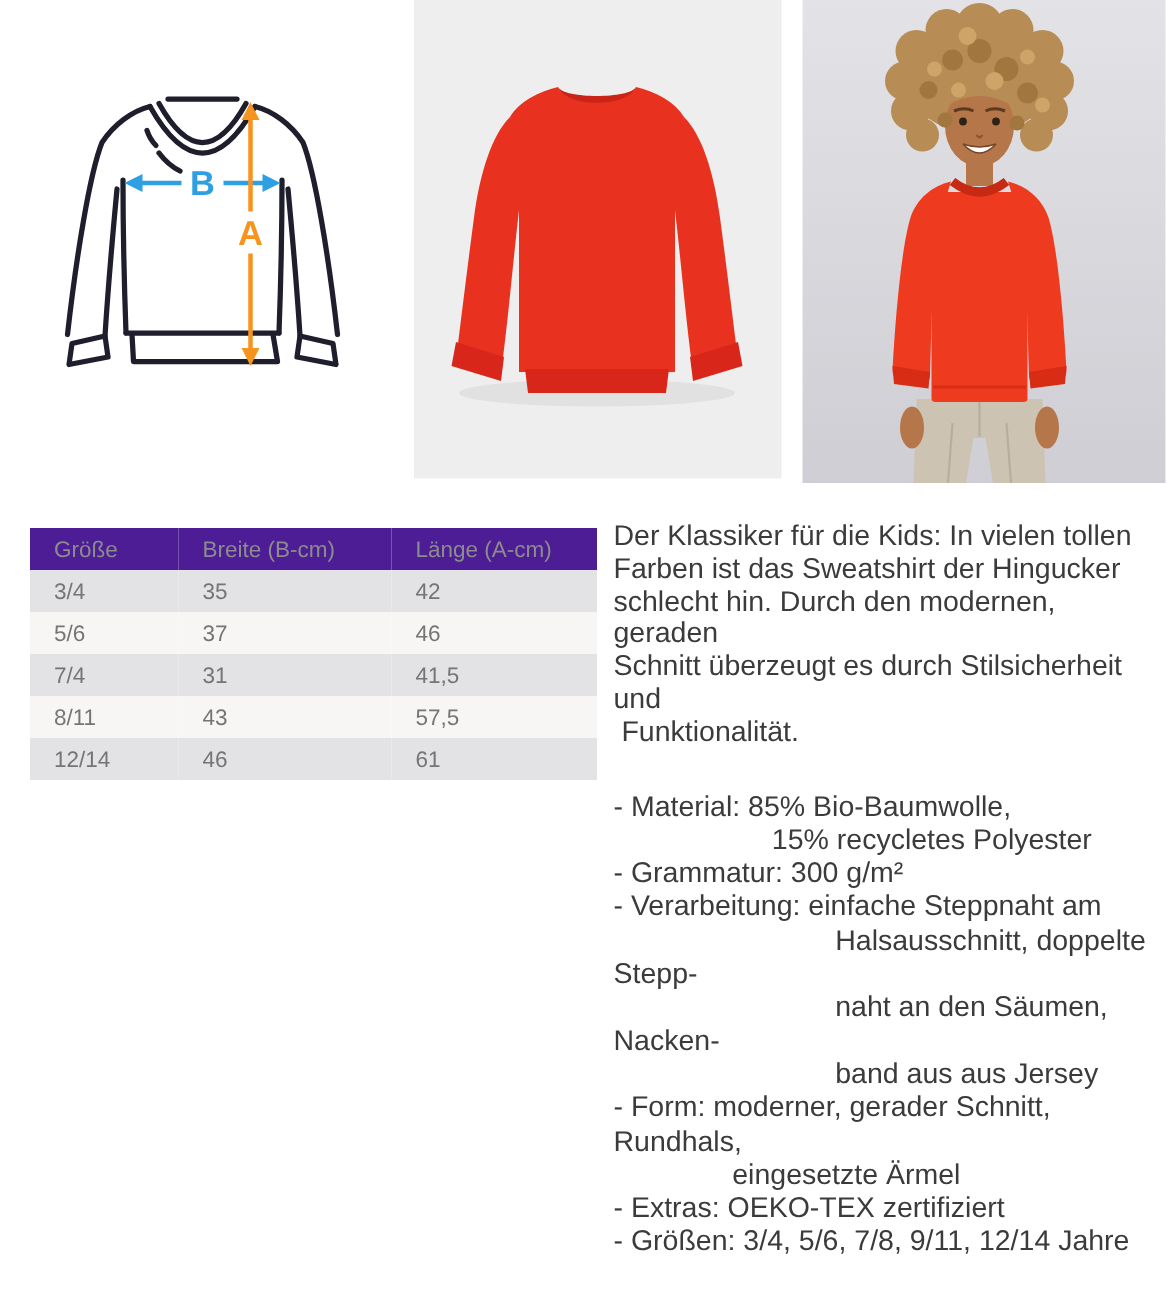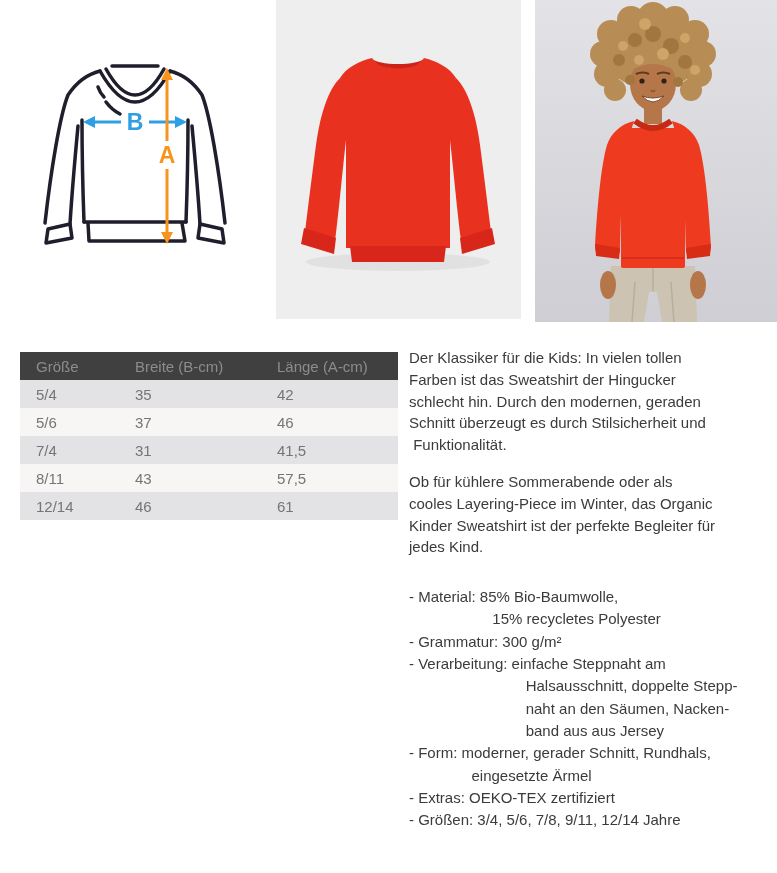--- a/index.html
+++ b/index.html
@@ -11,27 +11,27 @@
   .diagram-panel{left:20px;top:40px;width:240px;height:230px;background:#ffffff;}
   .flat-panel{left:276px;top:0;width:245px;height:319px;background:#efeeee;}
   .model-panel{left:535px;top:0;width:242px;height:322px;
     background:linear-gradient(#e3e2e6,#cfced4);}
   svg{display:block;width:100%;height:100%;}
   svg text{font-family:"Liberation Sans",sans-serif;font-weight:bold;font-size:23px;}
 
   .table-wrap{position:absolute;left:20px;top:352px;width:378px;}
   table{border-collapse:collapse;width:100%;font-size:15px;color:#757575;table-layout:fixed;}
   col.c1{width:99px;} col.c2{width:142px;} col.c3{width:137px;}
-  th{height:28px;text-align:left;font-weight:400;color:#8c8c8c;background:#404040;padding:0 0 0 16px;}
+  th{height:28px;text-align:left;font-weight:400;color:#8c8c8c;background:#4c1d95;padding:0 0 0 16px;}
   td{height:28px;padding:0 0 0 16px;}
   tbody tr:nth-child(odd){background:#e3e2e4;}
   tbody tr:nth-child(even){background:#f7f6f5;}
 
   .description{position:absolute;left:409px;top:347px;width:368px;color:#3b3b3b;
-    font-size:15px;line-height:21.8px;}
+    font-size:19px;line-height:21.8px;}
   .description p{margin:0 0 15px 0;white-space:pre-line;}
   .spec-list{white-space:pre-line;line-height:22.3px;margin-top:28px;}
 </style>
 </head>
 <body>
 
 <div class="panel diagram-panel">
   <svg viewBox="0 0 240 230">
     <g fill="none" stroke="#1e1e2c" stroke-width="3.5" stroke-linecap="round" stroke-linejoin="round">
       <path d="M92,26 L138,26"></path>
@@ -157,21 +157,21 @@
       </colgroup>
     <thead>
       <tr>
           <th>Größe</th>
           <th>Breite (B-cm)</th>
           <th>Länge (A-cm)</th>
         </tr>
     </thead>
     <tbody>
         <tr>
-          <td>5/4</td>
+          <td>3/4</td>
           <td>35</td>
           <td>42</td>
         </tr>
         <tr>
           <td>5/6</td>
           <td>37</td>
           <td>46</td>
         </tr>
         <tr>
           <td>7/4</td>
@@ -191,24 +191,20 @@
       </tbody>
   </table>
 </div>
 
 <div class="description">
   <p>Der Klassiker für die Kids: In vielen tollen
 Farben ist das Sweatshirt der Hingucker
 schlecht hin. Durch den modernen, geraden
 Schnitt überzeugt es durch Stilsicherheit und
 &nbsp;Funktionalität.</p>
-  <p>Ob für kühlere Sommerabende oder als
-cooles Layering-Piece im Winter, das Organic
-Kinder Sweatshirt ist der perfekte Begleiter für
-jedes Kind.</p>
   <div class="spec-list">- Material: 85% Bio-Baumwolle,
 &nbsp;&nbsp;&nbsp;&nbsp;&nbsp;&nbsp;&nbsp;&nbsp;&nbsp;&nbsp;&nbsp;&nbsp;&nbsp;&nbsp;&nbsp;&nbsp;&nbsp;&nbsp;&nbsp;&nbsp;15% recycletes Polyester
 - Grammatur: 300 g/m²
 - Verarbeitung: einfache Steppnaht am
 &nbsp;&nbsp;&nbsp;&nbsp;&nbsp;&nbsp;&nbsp;&nbsp;&nbsp;&nbsp;&nbsp;&nbsp;&nbsp;&nbsp;&nbsp;&nbsp;&nbsp;&nbsp;&nbsp;&nbsp;&nbsp;&nbsp;&nbsp;&nbsp;&nbsp;&nbsp;&nbsp;&nbsp;Halsausschnitt, doppelte Stepp-
 &nbsp;&nbsp;&nbsp;&nbsp;&nbsp;&nbsp;&nbsp;&nbsp;&nbsp;&nbsp;&nbsp;&nbsp;&nbsp;&nbsp;&nbsp;&nbsp;&nbsp;&nbsp;&nbsp;&nbsp;&nbsp;&nbsp;&nbsp;&nbsp;&nbsp;&nbsp;&nbsp;&nbsp;naht an den Säumen, Nacken-
 &nbsp;&nbsp;&nbsp;&nbsp;&nbsp;&nbsp;&nbsp;&nbsp;&nbsp;&nbsp;&nbsp;&nbsp;&nbsp;&nbsp;&nbsp;&nbsp;&nbsp;&nbsp;&nbsp;&nbsp;&nbsp;&nbsp;&nbsp;&nbsp;&nbsp;&nbsp;&nbsp;&nbsp;band aus aus Jersey
 - Form: moderner, gerader Schnitt, Rundhals,
 &nbsp;&nbsp;&nbsp;&nbsp;&nbsp;&nbsp;&nbsp;&nbsp;&nbsp;&nbsp;&nbsp;&nbsp;&nbsp;&nbsp;&nbsp;eingesetzte Ärmel
 - Extras: OEKO-TEX zertifiziert

